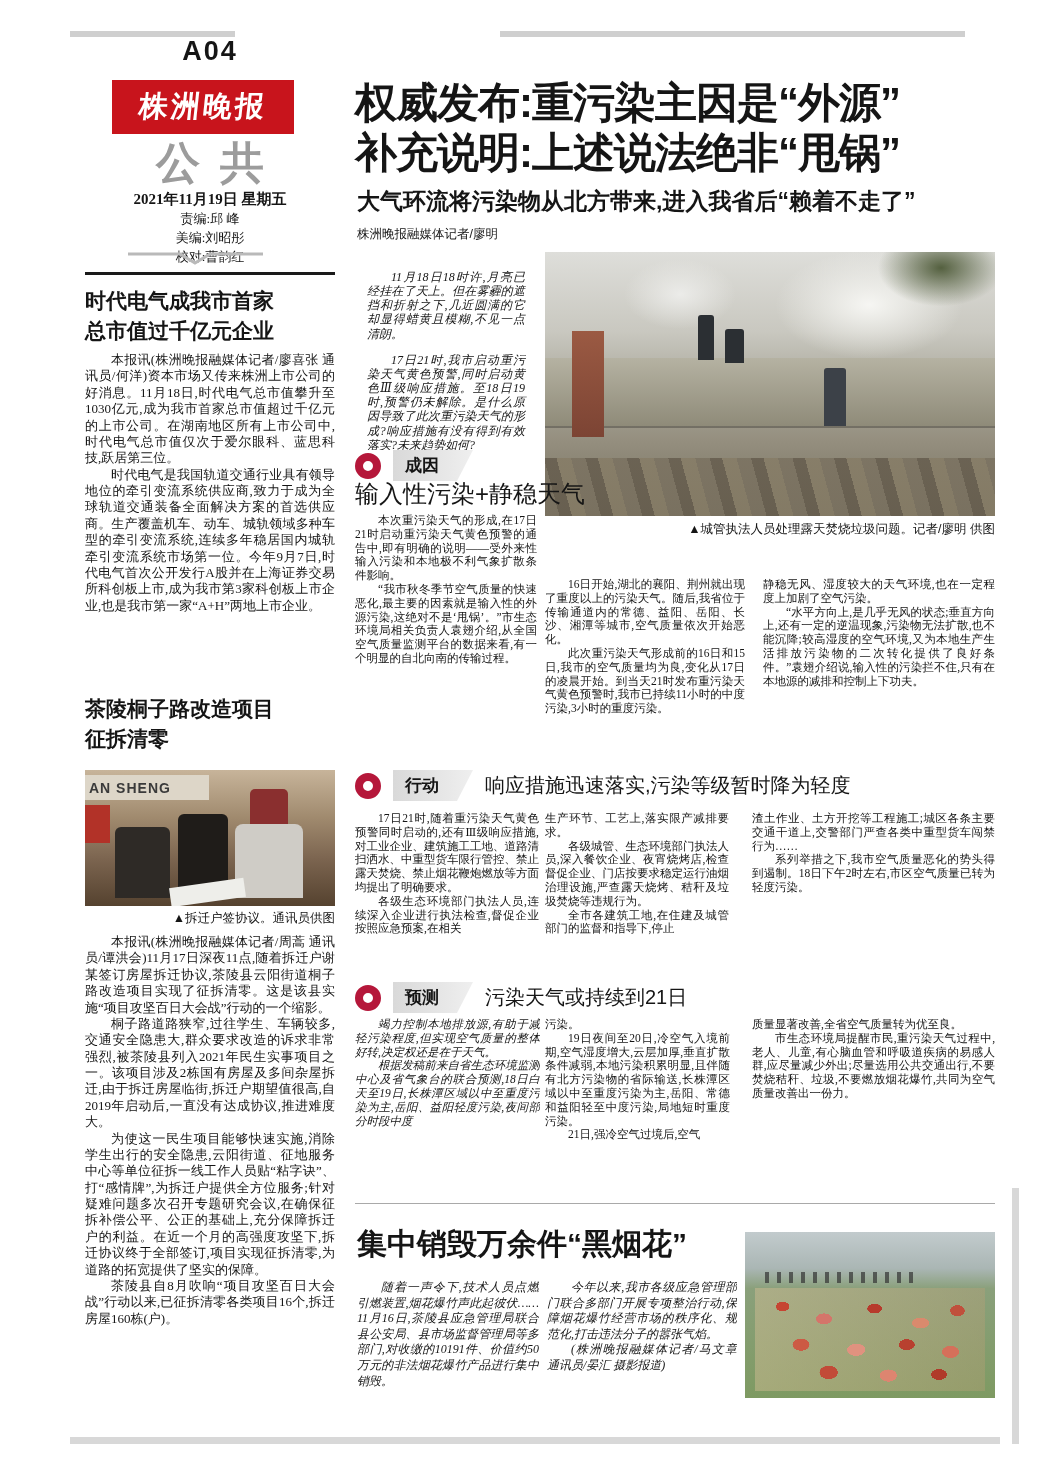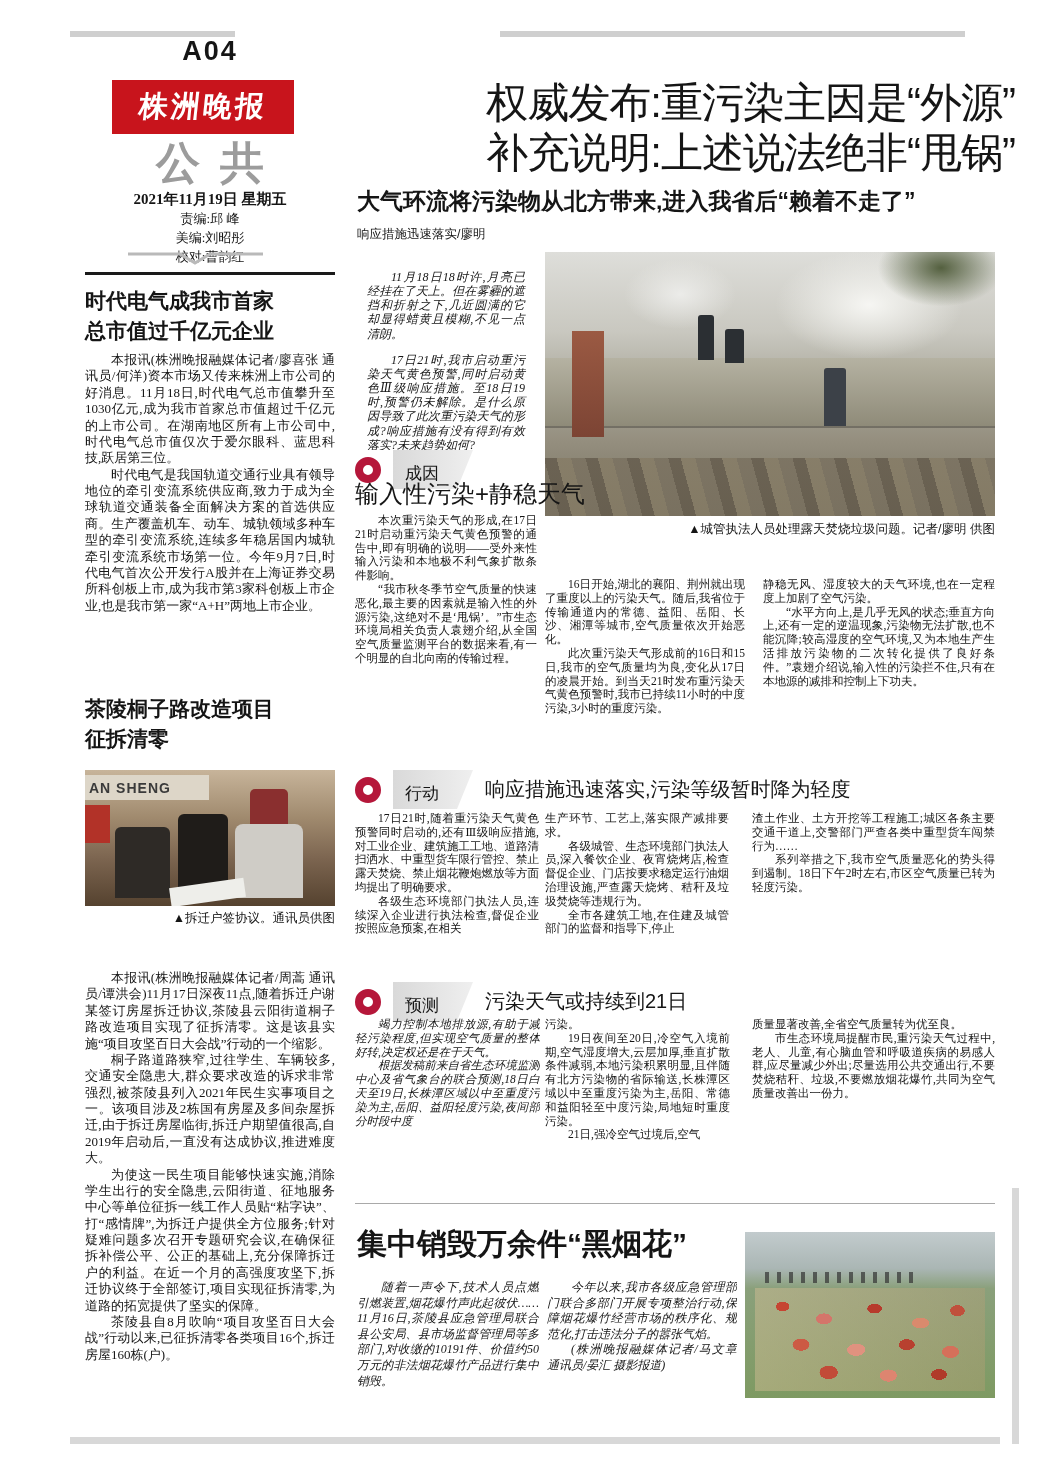--- a/index.html
+++ b/index.html
@@ -19,32 +19,32 @@
   .pubdate{font-weight:700;font-size:15px;font-family:Liberation Serif, serif;}
   .chevron{left:128px;top:250px;}
   
   .sb-rule{left:85px;top:272px;width:250px;height:3px;background:#1a1a1a;}
   .sb-title{left:85px;width:250px;font-weight:800;font-size:21px;line-height:1.45;white-space:pre-line;}
   .sb-body{left:85px;width:250px;font-size:13px;line-height:1.26;text-align:justify;overflow:hidden;}
   .sb-body p,.col p{margin:0;text-indent:2em;}
   p.cont{text-indent:0;}
   .caption{font-size:12.5px;font-weight:500;text-align:right;}
   
-  .headline{left:355px;width:660px;font-weight:400;font-size:42px;letter-spacing:-1px;line-height:1.0;text-align:right;}
+  .headline{left:355px;width:660px;font-weight:700;font-size:42px;letter-spacing:-1px;line-height:1.0;}
   .deck{left:357px;top:186px;width:640px;font-weight:700;font-size:23px;}
   .byline{left:357px;top:226px;width:400px;font-size:12.5px;}
   .intro{left:355px;top:258px;width:182px;height:192px;font-style:italic;font-size:12px;line-height:1.18;
         text-align:justify;overflow:hidden;}
   .intro p{margin:12px;text-indent:2em;}
   .col{font-size:11.5px;line-height:1.2;text-align:justify;overflow:hidden;}
   .sec-row{display:flex;align-items:center;gap:12px;}
   .donut{width:10px;height:10px;border:8px solid #b5173a;border-radius:50%;background:#fff;flex:0 0 auto;}
   .strip{background:linear-gradient(90deg,#d9d9d9,#efefef);
         clip-path:polygon(0 0,100% 0,calc(100% - 16px) 100%,0 100%);
-        padding:12px 34px 4px 12px;font-weight:400;font-size:17px;}
+        padding:4px 34px 4px 12px;font-weight:700;font-size:17px;}
   .sec-headline{font-size:20px;font-weight:500;}
   .cause-head{left:355px;top:478px;width:320px;font-size:24px;font-weight:500;}
   .divider{left:355px;top:1203px;width:640px;height:1px;background:#a9a9a9;}
   .bottom-title{left:357px;top:1224px;width:600px;font-weight:900;font-size:30px;}
   
   .photo{overflow:hidden;}
   .photo1{left:545px;top:252px;width:450px;height:264px;background:
     radial-gradient(90px 55px at 88% 6%, #54603f 0%, rgba(84,96,63,0) 70%),
     radial-gradient(130px 75px at 72% 20%, rgba(248,248,245,.95), rgba(248,248,245,0) 72%),
     radial-gradient(80px 50px at 30% 16%, rgba(240,240,238,.85), rgba(240,240,238,0) 70%),
@@ -125,31 +125,31 @@
   <div class="abs photo photo2">
     <div class="abs p2-sign sans">AN SHENG</div>
     <div class="abs p2-red"></div>
     <div class="abs p2-fig1"></div>
     <div class="abs p2-fig2"></div>
     <div class="abs p2-fig3"></div>
     <div class="abs p2-fig4"></div>
     <div class="abs p2-paper"></div>
   </div>
   <div class="abs caption sans" style="left:85px;top:910px;width:250px;">▲拆迁户签协议。通讯员供图</div>
-  <div class="abs sb-body" style="top:934px;height:474px;margin-top:36px;">
+  <div class="abs sb-body" style="top:934px;height:474px;">
       <p>本报讯(株洲晚报融媒体记者/周蒿 通讯员/谭洪会)11月17日深夜11点,随着拆迁户谢某签订房屋拆迁协议,茶陵县云阳街道桐子路改造项目实现了征拆清零。这是该县实施“项目攻坚百日大会战”行动的一个缩影。</p>
       <p>桐子路道路狭窄,过往学生、车辆较多,交通安全隐患大,群众要求改造的诉求非常强烈,被茶陵县列入2021年民生实事项目之一。该项目涉及2栋国有房屋及多间杂屋拆迁,由于拆迁房屋临街,拆迁户期望值很高,自2019年启动后,一直没有达成协议,推进难度大。</p>
       <p>为使这一民生项目能够快速实施,消除学生出行的安全隐患,云阳街道、征地服务中心等单位征拆一线工作人员贴“粘字诀”、打“感情牌”,为拆迁户提供全方位服务;针对疑难问题多次召开专题研究会议,在确保征拆补偿公平、公正的基础上,充分保障拆迁户的利益。在近一个月的高强度攻坚下,拆迁协议终于全部签订,项目实现征拆清零,为道路的拓宽提供了坚实的保障。</p>
       <p>茶陵县自8月吹响“项目攻坚百日大会战”行动以来,已征拆清零各类项目16个,拆迁房屋160栋(户)。</p>
     </div>
 
   <div class="abs headline sans" style="top:82px;">权威发布:重污染主因是“外源”</div>
   <div class="abs headline sans" style="top:132px;">补充说明:上述说法绝非“甩锅”</div>
   <div class="abs deck sans">大气环流将污染物从北方带来,进入我省后“赖着不走了”</div>
-  <div class="abs byline sans">响应措施迅速落实/廖明</div>
+  <div class="abs byline sans">株洲晚报融媒体记者/廖明</div>
 
   <div class="abs photo photo1">
     <div class="abs p1-wall"></div>
     <div class="abs p1-pillar"></div>
     <div class="abs fig p1-fig1"></div>
     <div class="abs fig p1-fig2"></div>
     <div class="abs fig p1-fig3"></div>
     <div class="abs p1-debris"></div>
   </div>
   <div class="abs caption sans" style="left:545px;top:521px;width:450px;">▲城管执法人员处理露天焚烧垃圾问题。记者/廖明 供图</div>

